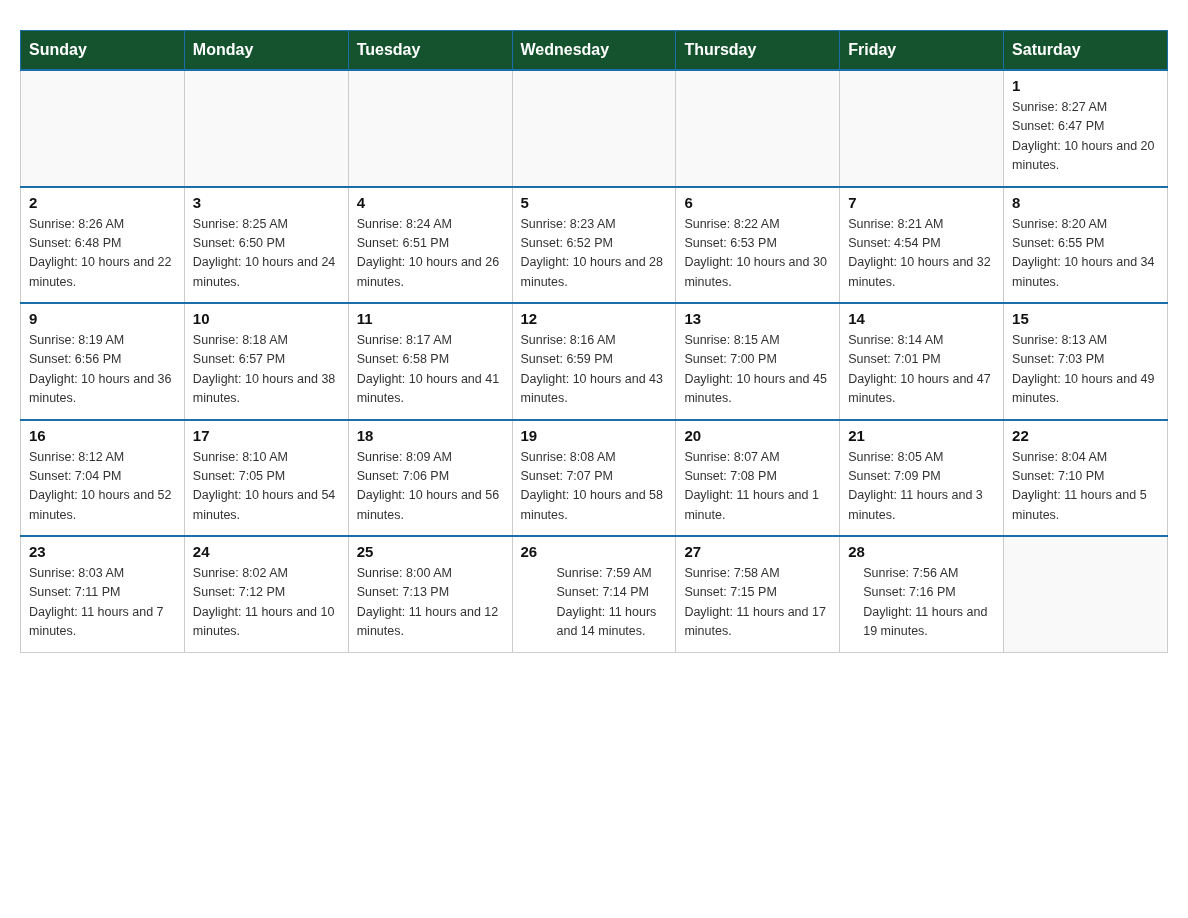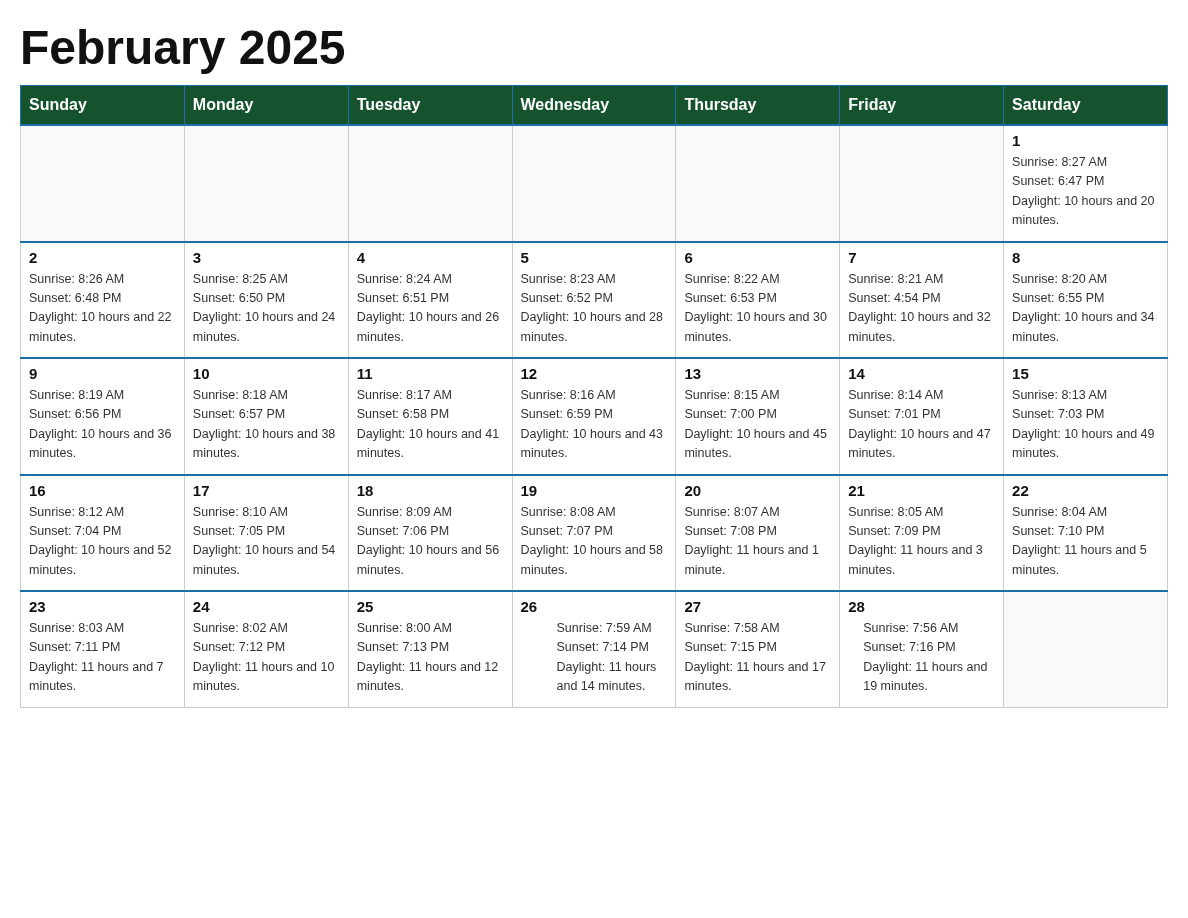--- a/index.html
+++ b/index.html
@@ -104,21 +104,20 @@
     }
     .calendar tbody tr:last-child td {
       border-bottom: 1px solid #ccc;
     }
   </style>
 </head>
 <body>
 
 <div class="header">
   <div class="title-block">
-    <h1>February 2025</h1>
   </div>
 </div>
 
 <table class="calendar">
   <thead>
     <tr>
         <th>Sunday</th>
         <th>Monday</th>
         <th>Tuesday</th>
         <th>Wednesday</th>

